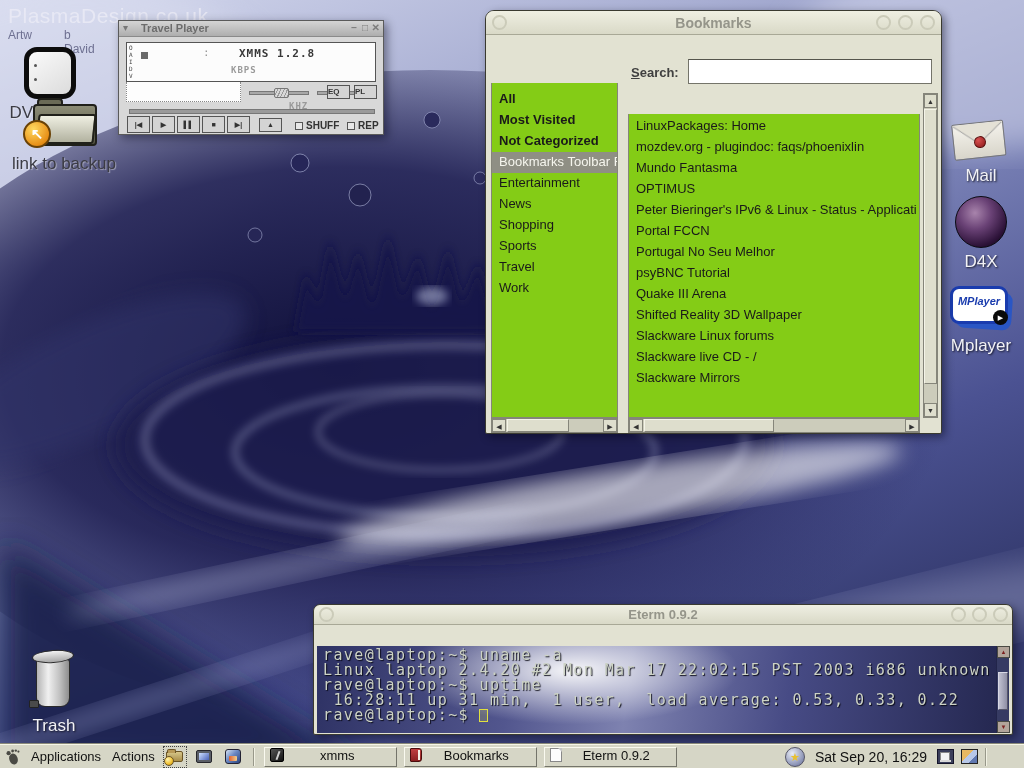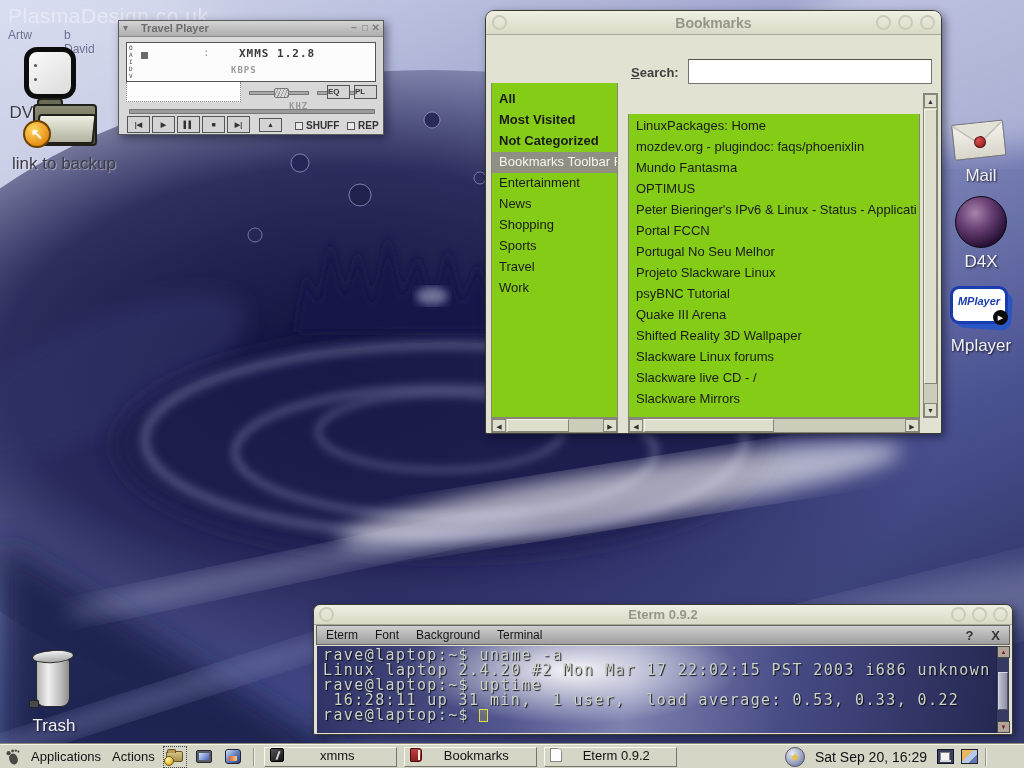--- a/index.html
+++ b/index.html
@@ -321,21 +321,20 @@
 
   <div class="col-hdr" style="left:142px; top:82px; width:292px; height:21px; padding:2px 7px;">Title</div>
   <div class="bm-list" style="left:142px; top:103px; width:292px; height:304px; padding-top:2px;">
     <div class="bm-row">LinuxPackages: Home</div>
       <div class="bm-row">mozdev.org - plugindoc: faqs/phoenixlin</div>
       <div class="bm-row">Mundo Fantasma</div>
       <div class="bm-row">OPTIMUS</div>
       <div class="bm-row">Peter Bieringer's IPv6 &amp; Linux - Status - Applicati</div>
       <div class="bm-row">Portal FCCN</div>
       <div class="bm-row">Portugal No Seu Melhor</div>
-      <div class="bm-row">Projeto Slackware Linux</div>
       <div class="bm-row">psyBNC Tutorial</div>
       <div class="bm-row">Quake III Arena</div>
       <div class="bm-row">Shifted Reality 3D Wallpaper</div>
       <div class="bm-row">Slackware Linux forums</div>
       <div class="bm-row">Slackware live CD - /</div>
       <div class="bm-row">Slackware Mirrors</div>
   </div>
   <div class="sb" style="left:437px; top:82px; width:15px; height:325px;">
     <span class="sb-btn" style="left:0; top:0; width:13px; height:14px; line-height:14px;">▲</span>
     <span class="sb-thumb" style="left:0; top:15px; width:13px; height:275px;"></span>
@@ -348,32 +347,20 @@
   </div>
 </div>
 
 <div id="eterm" class="win beige-win">
   <div class="tb-beige">
     <span class="ring" style="left:5px; top:2px;"></span>
     <span class="tb-title">Eterm 0.9.2</span>
     <span class="ring" style="right:46px; top:2px;"></span>
     <span class="ring" style="right:25px; top:2px;"></span>
     <span class="ring" style="right:4px; top:2px;"></span>
-  </div>
-  <div class="et-menubar">
-    <span class="menus-host" style="display:flex; gap:17px;">
-      <span class="menu-item">Eterm</span>
-        <span class="menu-item">Font</span>
-        <span class="menu-item">Background</span>
-        <span class="menu-item">Terminal</span>
-    </span>
-    <span class="et-right">
-      <span>?</span>
-      <span>X</span>
-    </span>
   </div>
   <div class="terminal">
     <div>
       <div class="tline">rave@laptop:~$ uname -a</div>
         <div class="tline">Linux laptop 2.4.20 #2 Mon Mar 17 22:02:15 PST 2003 i686 unknown</div>
         <div class="tline">rave@laptop:~$ uptime</div>
         <div class="tline"> 16:28:11 up 31 min,  1 user,  load average: 0.53, 0.33, 0.22</div>
     </div>
     <div class="tline"><span>rave@laptop:~$ </span><span class="cursor"></span></div>
   </div>

